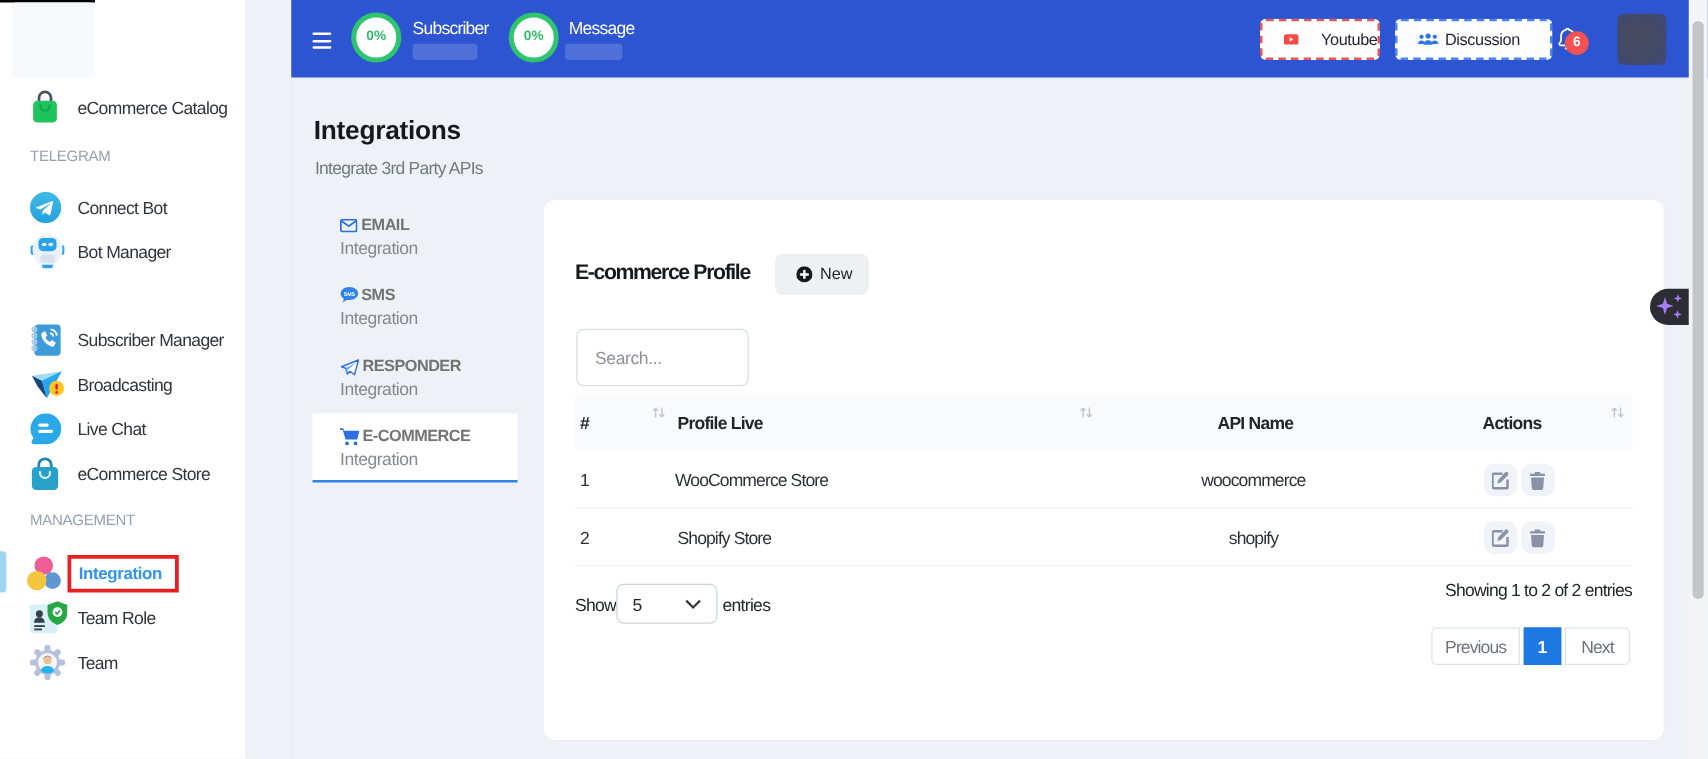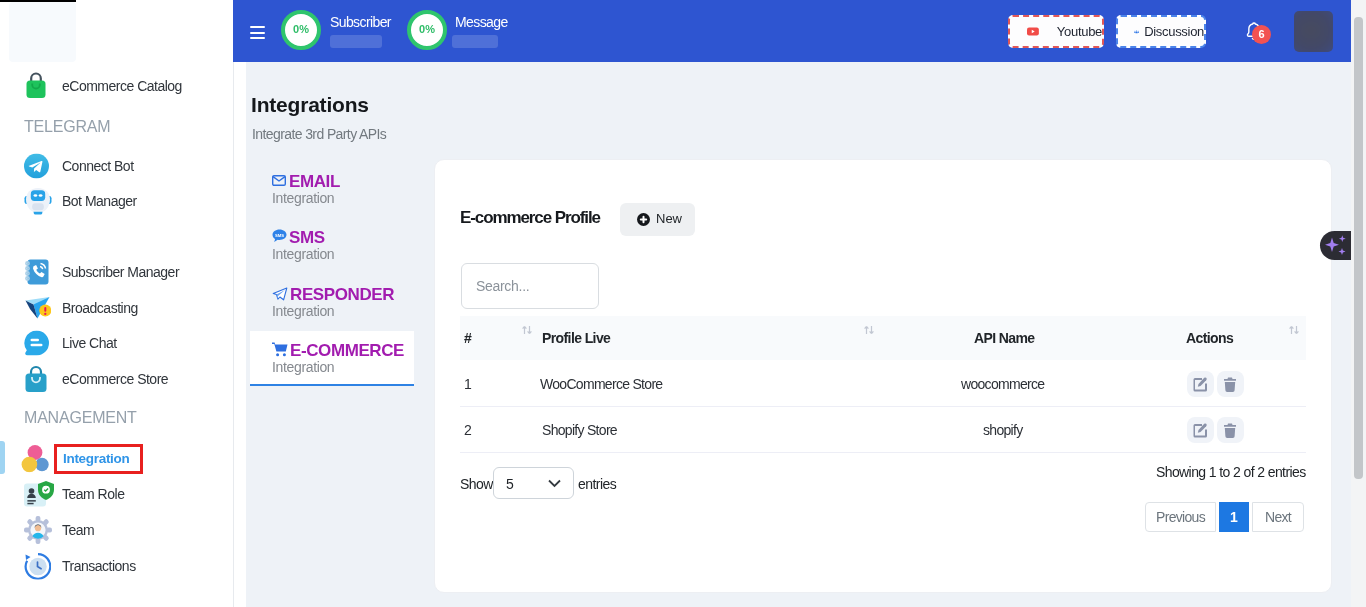--- a/index.html
+++ b/index.html
@@ -1,45 +1,45 @@
 <!DOCTYPE html>
 <html><head>
 <meta charset="utf-8">
 <style>
 *{margin:0;padding:0;box-sizing:border-box}
 html,body{width:1366px;height:607px;overflow:hidden}
 body{font-family:"Liberation Sans",sans-serif;position:relative;background:#eef2f7;-webkit-font-smoothing:antialiased}
 .abs{position:absolute}
 
-#sidebar{position:absolute;left:0;top:0;width:246px;height:607px;background:#fff}
+#sidebar{position:absolute;left:0;top:0;width:196px;height:607px;background:#fff}
 .logo-black{position:absolute;left:0;top:0;width:76px;height:2px;background:#000}
 .logo-ph{position:absolute;left:9px;top:2px;width:67px;height:60px;background:#f7fafd;border-radius:4px}
 .side-item{position:absolute;left:0;width:233px;height:30px}
 .side-item .txt{position:absolute;left:62px;top:50%;transform:translateY(-50%);font-size:14px;letter-spacing:-.5px;color:#30353b;white-space:nowrap}
 .side-item svg{position:absolute;left:24px;top:50%;transform:translateY(-50%)}
-.side-label{position:absolute;left:24px;font-size:16px;color:#95a0ab;letter-spacing:-.2px}
+.side-label{position:absolute;left:24px;font-size:12px;color:#95a0ab;letter-spacing:-.2px}
 .left-ind{position:absolute;left:0;top:441px;width:5px;height:33px;background:#9fd4f2;border-radius:0 3px 3px 0}
 .red-box{position:absolute;left:54px;top:444px;width:89px;height:30px;border:3px solid #e8201f}
 .int-txt{position:absolute;left:63px;top:451px;font-size:13.5px;letter-spacing:-.3px;font-weight:bold;color:#3095e8}
 
 #topbar{position:absolute;left:233px;top:0;width:1133px;height:62px;background:#2e55d1}
 .burger span{position:absolute;left:0;width:15px;height:2px;background:#fff;border-radius:1px}
 .ring{position:absolute;width:40px;height:40px;border-radius:50%;background:#fff;border:4.5px solid #2fc56d;text-align:center}
 .ring b{display:block;margin-top:9px;font-size:11px;color:#2fbd68}
 .tb-label{position:absolute;top:13.5px;color:#fff;font-weight:normal;font-size:14px;letter-spacing:-.6px}
 .skel{position:absolute;top:35px;height:13px;border-radius:3px;background:rgba(255,255,255,.16)}
 .tb-btn{position:absolute;top:15px;height:33px;background:#fdfdfe;border-radius:5px;display:flex;align-items:center;font-size:13px;letter-spacing:-.3px;color:#1f2430}
 .bell{position:absolute}
 .badge{position:absolute;left:1252px;top:25px;width:19px;height:19px;border-radius:50%;background:#f25252;color:#fff;font-size:11px;font-weight:bold;text-align:center;line-height:19px}
 .avatar{position:absolute;left:1294px;top:11px;width:39px;height:41px;border-radius:5px;overflow:hidden}.avatar i{position:absolute;left:-6px;top:-6px;width:51px;height:53px;background:radial-gradient(circle at 45% 48%,#474b5e 0%,#424868 50%,#3d4d8c 95%);filter:blur(3px)}
 
 .h1{position:absolute;left:251px;top:92.5px;font-size:21px;letter-spacing:-.2px;font-weight:bold;color:#15181c}
 .sub1{position:absolute;left:252px;top:125.5px;font-size:14px;letter-spacing:-.6px;color:#72797f}
 
-.sn-title{position:absolute;font-size:17px;letter-spacing:-.4px;font-weight:bold;color:#a21caf;white-space:nowrap}
+.sn-title{position:absolute;font-size:13px;letter-spacing:-.4px;font-weight:bold;color:#737373;white-space:nowrap}
 .sn-sub{position:absolute;font-size:14px;letter-spacing:-.35px;color:#85898f}
 .sn-active-bg{position:absolute;left:250px;top:331px;width:163.5px;height:53px;background:#fff}
 .sn-underline{position:absolute;left:250px;top:383.8px;width:163.5px;height:2.7px;background:#2e82e4}
 
 #card{position:absolute;left:434px;top:159px;width:898px;height:434px;background:#fff;border-radius:10px;border:1px solid #edeff3}
 .card-h{position:absolute;left:460px;top:208px;font-size:17px;letter-spacing:-1.1px;font-weight:bold;color:#16191d}
 .new-btn{position:absolute;left:620px;top:203px;width:75px;height:33px;background:#eef0f2;border-radius:6px;font-size:13px;color:#212529}
 .search{position:absolute;left:461px;top:263px;width:138px;height:46px;border:1px solid #d9dde1;border-radius:6px;background:#fff}
 .search span{position:absolute;left:14px;top:14px;font-size:14px;letter-spacing:-.3px;color:#8b929a}
 
@@ -184,29 +184,20 @@
         <rect x="11.6" y="0" width="4.8" height="6" rx="2" fill="#b6c0da" transform="rotate(270 14 14)"></rect>
         <rect x="11.6" y="0" width="4.8" height="6" rx="2" fill="#b6c0da" transform="rotate(315 14 14)"></rect>
         <circle cx="14" cy="14" r="10" fill="#b6c0da"></circle>
         <circle cx="14" cy="14" r="7.6" fill="#f4f6fa"></circle>
         <circle cx="14" cy="12.2" r="3.1" fill="#f1bd93"></circle>
         <path d="M10.6 11.7a3.5 3.5 0 0 1 6.8 0c0-.5-.4-3.1-3.4-3.1s-3.4 2.6-3.4 3.1z" fill="#374049"></path>
         <path d="M8.4 20.3a6.2 6.2 0 0 1 11.2 0 7.6 7.6 0 0 1-11.2 0z" fill="#24b6ea"></path>
       </svg>
     <span class="txt">Team</span>
   </div>
-  <div class="side-item" style="top:551px">
-    <svg width="27" height="27" viewBox="0 0 27 27">
-        <circle cx="14" cy="14" r="8.7" fill="#ccdff1"></circle>
-        <path d="M13.5 9.5V14l3.6 2.2" fill="none" stroke="#3a6fc4" stroke-width="1.7" stroke-linecap="round"></path>
-        <path d="M14 1.7a12.3 12.3 0 1 1-10.9 6.5" fill="none" stroke="#2e7ce2" stroke-width="2.2"></path>
-        <path d="M6.5 4.5L2 7.5 1.5 2z" fill="#2e7ce2"></path>
-      </svg>
-    <span class="txt">Transactions</span>
-  </div>
 </div>
 <div id="topbar"></div>
 <div style="position:absolute;left:232.5px;top:62px;width:1px;height:545px;background:#e7eaee"></div>
 <div class="burger">
     <span style="top:26px;left:250px"></span>
     <span style="top:31.5px;left:250px"></span>
     <span style="top:37px;left:250px"></span>
   </div>
 <div class="ring" style="left:281px;top:10px">
     <b>0%</b>
@@ -219,21 +210,21 @@
 <div class="tb-label" style="left:455px">Message</div>
 <div class="skel" style="left:452px;width:46px"></div>
 
 <div class="tb-btn" style="left:1008px;width:96px;border:2px dashed #e25757">
   <svg style="margin-left:17px" width="16" height="11" viewBox="0 0 16 11">
       <rect width="16" height="11" rx="2.8" fill="#f14c48"></rect>
       <path d="M6.4 3.2l4 2.3-4 2.3z" fill="#fff"></path>
     </svg>
   <span style="margin-left:18px">Youtube</span>
 </div>
-<div class="tb-btn" style="left:1116px;width:90px;border:2px dashed #4b84ea">
+<div class="tb-btn" style="left:1116px;width:126px;border:2px dashed #4b84ea">
   <svg style="margin-left:16px" width="17" height="12" viewBox="0 0 17 12">
       <g fill="#2d76e6">
         <circle cx="3.2" cy="3.4" r="1.7"></circle>
         <path d="M.3 9.2c0-1.7 1.3-2.9 2.9-2.9s2.9 1.2 2.9 2.9z"></path>
         <circle cx="13.8" cy="3.4" r="1.7"></circle>
         <path d="M10.9 9.2c0-1.7 1.3-2.9 2.9-2.9s2.9 1.2 2.9 2.9z"></path>
         <circle cx="8.5" cy="2.8" r="2.1"></circle>
         <path d="M4.9 9.8c0-2.1 1.6-3.6 3.6-3.6s3.6 1.5 3.6 3.6z"></path>
       </g>
     </svg>

